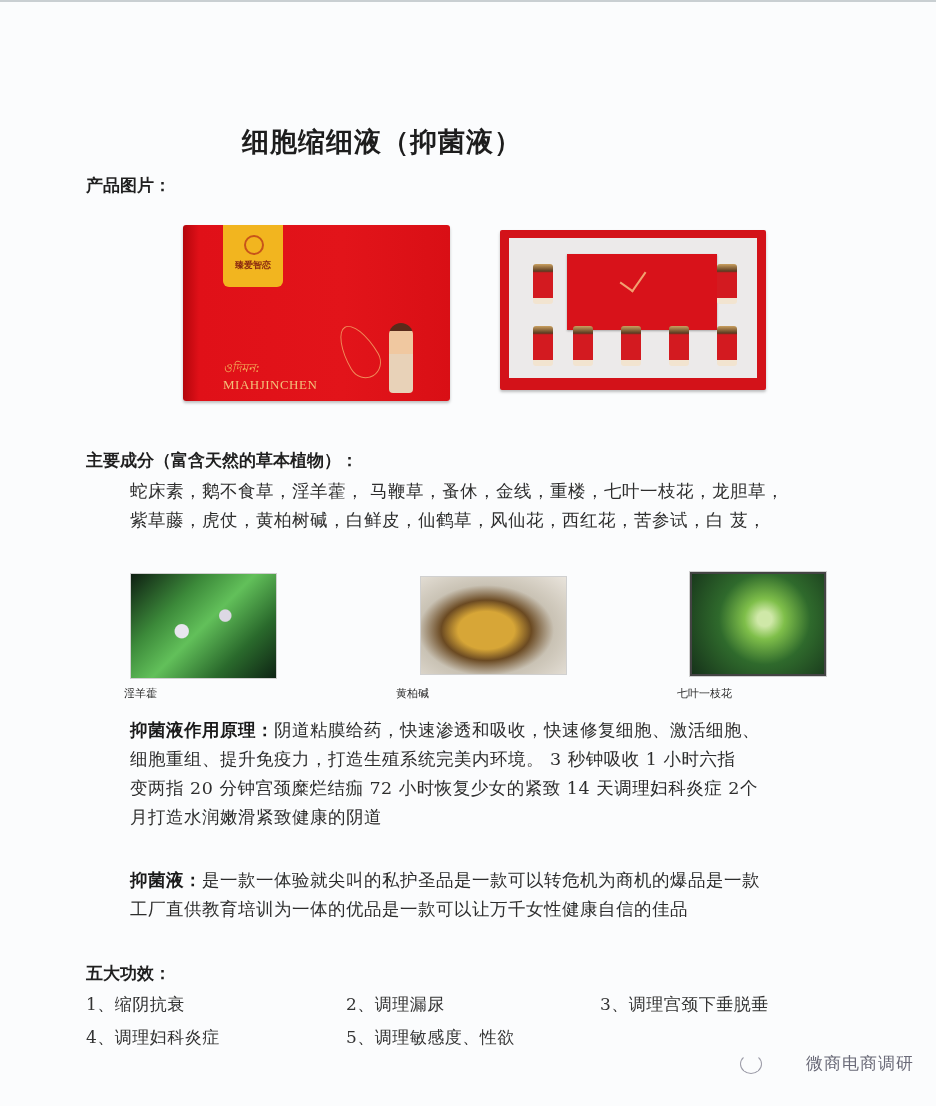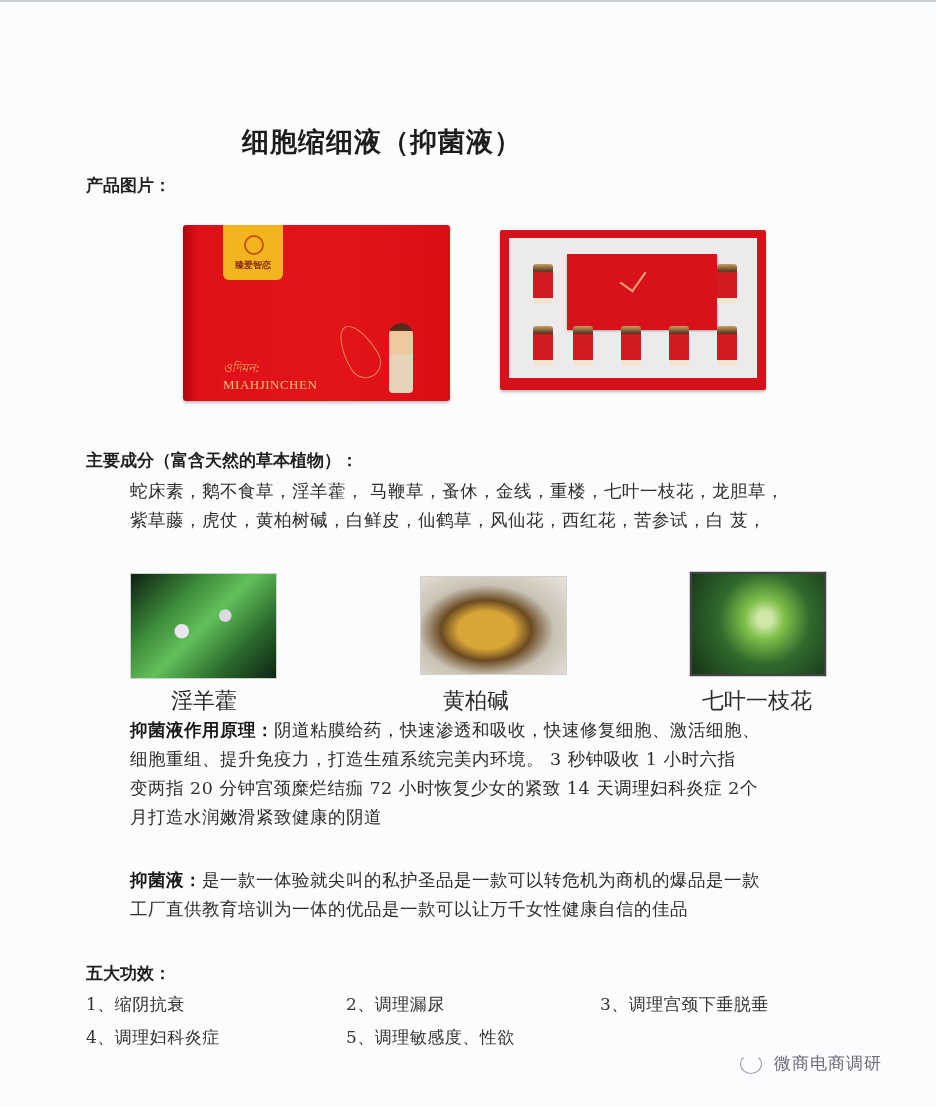--- a/index.html
+++ b/index.html
@@ -27,21 +27,21 @@
   }
   .para b { font-family: "DejaVu Sans", "Liberation Sans", sans-serif; color: #1a1a1a; }
 
   
   .box1 {
     position: absolute; left: 183px; top: 225px; width: 267px; height: 176px;
     background: linear-gradient(90deg, #b3060c 0%, #e01018 6%, #e2141a 60%, #d90f15 100%);
     border-radius: 3px; box-shadow: 0 2px 3px rgba(0,0,0,0.25);
   }
   .box1 .tag {
-    position: absolute; left: 40px; top: 0; width: 60px; height: 55px;
+    position: absolute; left: 40px; top: 0; width: 60px; height: 62px;
     background: #f2b51f; border-radius: 0 0 6px 6px;
   }
   .box1 .tag .logo {
     position: absolute; left: 21px; top: 10px; width: 16px; height: 16px;
     border: 2px solid #c7541a; border-radius: 50%;
   }
   .box1 .tag .brand {
     position: absolute; left: 4px; top: 34px; width: 52px; text-align: center;
     font-size: 9px; color: #8a2a10; font-family: "DejaVu Sans", sans-serif; font-weight: bold;
   }
@@ -96,21 +96,21 @@
   .herb2 {
     left: 421px; top: 577px; width: 145px; height: 97px;
     background: radial-gradient(ellipse at 45% 55%, #d7a637 0 25%, #6b4a22 40%, #c9c2b4 60%, #e9e4dc 100%);
   }
   .herb3 {
     left: 690px; top: 572px; width: 132px; height: 100px;
     background: radial-gradient(circle at 55% 45%, #cfe8a8 0 8%, #7fbf4a 22%, #2f6a2c 50%, #16321a 100%);
     border: 2px solid #444;
   }
   .caption {
-    position: absolute; font-size: 22px; color: #2b2b2b; text-align: center; width: 160px;
+    position: absolute; font-size: 11px; color: #2b2b2b; text-align: left; width: 160px;
   }
   .eff { position: absolute; font-size: 17px; color: #333; letter-spacing: 0.5px; }
   .watermark {
     position: absolute; left: 738px; top: 1052px; font-size: 17px; color: #6a6a78;
     font-family: "DejaVu Sans", sans-serif; letter-spacing: 1px;
   }
   .wm-icon {
     position: absolute; left: 740px; top: 1054px; width: 20px; height: 18px;
     border: 1.5px solid #9a9aa6; border-radius: 50%; border-top-color: transparent;
   }
@@ -176,13 +176,13 @@
 </div>
 
 <div class="heading" style="top:962px">五大功效：</div>
 <div class="eff" style="left:86px;top:993px">1、缩阴抗衰</div>
 <div class="eff" style="left:346px;top:993px">2、调理漏尿</div>
 <div class="eff" style="left:600px;top:993px">3、调理宫颈下垂脱垂</div>
 <div class="eff" style="left:86px;top:1026px">4、调理妇科炎症</div>
 <div class="eff" style="left:346px;top:1026px">5、调理敏感度、性欲</div>
 
 <div class="wm-icon"></div>
-<div class="watermark" style="left:774px">微商电商调研</div>
+<div class="watermark" style="left:806px">微商电商调研</div>
 
 </body></html>

